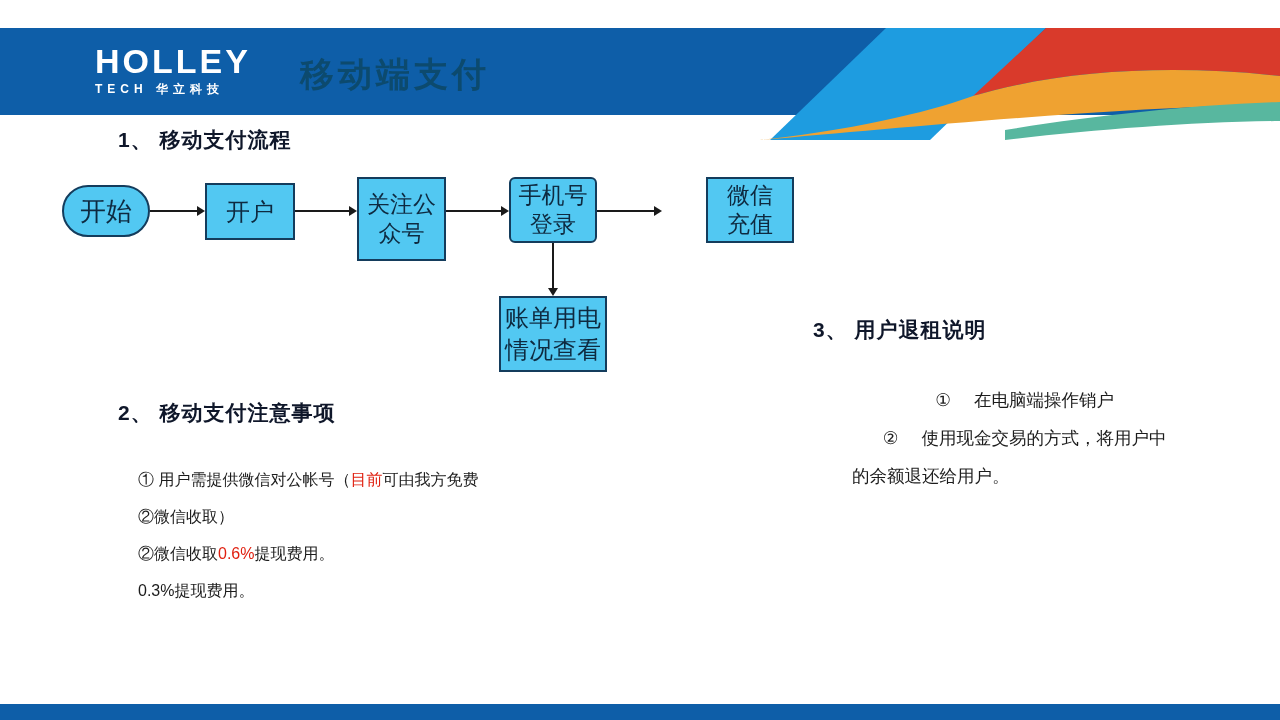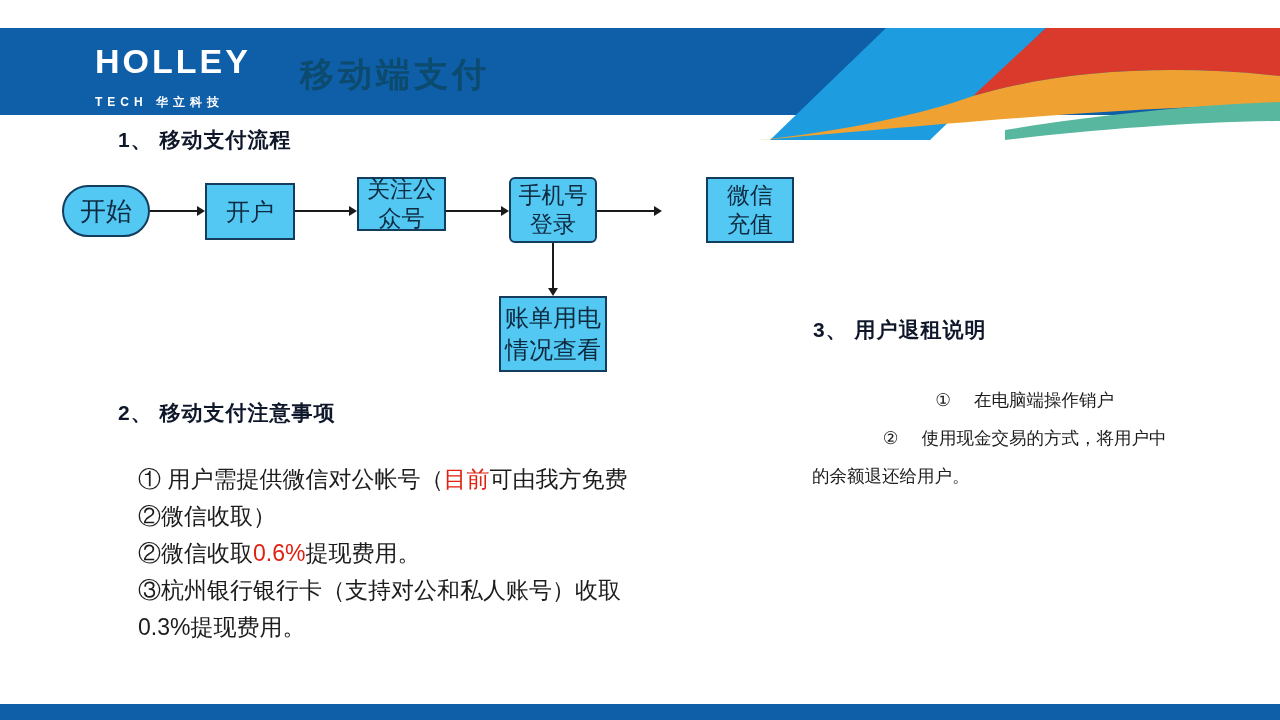--- a/index.html
+++ b/index.html
@@ -3,36 +3,36 @@
 <meta charset="utf-8">
 <style>
   html,body{margin:0;padding:0;background:#fff;}
   body{width:1280px;height:720px;overflow:hidden;font-family:"Liberation Sans",sans-serif;}
   .slide{position:relative;width:1280px;height:720px;background:#fff;}
 
   
   .hdr-svg{position:absolute;left:0;top:0;}
   .logo{position:absolute;left:95px;top:44px;color:#fff;}
   .logo-brand{font-size:34px;font-weight:bold;letter-spacing:3px;line-height:34px;font-family:"Liberation Sans",sans-serif;}
-  .logo-sub{font-size:12px;letter-spacing:5px;margin-top:16px;font-weight:bold;}
+  .logo-sub{font-size:12px;letter-spacing:5px;margin-top:3px;font-weight:bold;}
   .slide-title{position:absolute;left:300px;top:52px;font-size:34px;font-weight:bold;color:#0c4a6e;letter-spacing:4px;}
 
   
   .sec-h{position:absolute;font-size:21px;font-weight:bold;color:#0f172a;letter-spacing:1px;white-space:nowrap;}
   .h1{left:118px;top:126px;}
   .h2{left:118px;top:399px;}
   .h3{left:813px;top:316px;}
 
   
   .node{position:absolute;box-sizing:border-box;background:#52c8f2;border:2px solid #143c5c;
         display:flex;flex-direction:column;align-items:center;justify-content:center;
         color:#0e2a40;font-family:"DejaVu Serif","Liberation Serif",serif;text-align:center;}
   .stadium{left:62px;top:185px;width:88px;height:52px;border-radius:26px;font-size:26px;}
   .b1{left:205px;top:183px;width:90px;height:57px;font-size:24px;}
-  .b2{left:357px;top:177px;width:89px;height:54px;font-size:23px;line-height:29px;}
+  .b2{left:357px;top:177px;width:89px;height:84px;font-size:23px;line-height:29px;}
   .b3{left:509px;top:177px;width:88px;height:66px;font-size:23px;line-height:29px;border-radius:6px;}
   .b4{left:662px;top:177px;width:88px;height:66px;font-size:23px;line-height:29px;margin-left:44px;}
   .b5{left:499px;top:296px;width:108px;height:76px;font-size:24px;line-height:32px;}
   .node span{display:block;}
 
   .arrow{position:absolute;}
   .arrow-h{height:10px;}
   .arrow-h .shaft{position:absolute;left:0;right:7px;top:4px;height:2px;background:#1a1a1a;}
   .arrow-h .head{position:absolute;right:0;top:0;width:0;height:0;
       border-top:5px solid transparent;border-bottom:5px solid transparent;border-left:8px solid #1a1a1a;}
@@ -40,27 +40,27 @@
   .arrow-v .shaft{position:absolute;top:0;bottom:7px;left:4px;width:2px;background:#1a1a1a;}
   .arrow-v .head{position:absolute;bottom:0;left:0;width:0;height:0;
       border-left:5px solid transparent;border-right:5px solid transparent;border-top:8px solid #1a1a1a;}
   .a1{left:150px;top:206px;width:55px;}
   .a2{left:295px;top:206px;width:62px;}
   .a3{left:446px;top:206px;width:63px;}
   .a4{left:597px;top:206px;width:65px;}
   .a5{left:548px;top:243px;height:53px;}
 
   
-  .s2-body{position:absolute;left:138px;top:461px;width:500px;font-size:23px;color:#1c1c1c;}
+  .s2-body{position:absolute;left:138px;top:461px;width:500px;font-size:16px;color:#1c1c1c;}
   .s2-body .line{height:37px;line-height:37px;white-space:nowrap;}
   .red{color:#e02010;}
   .s3-body{position:absolute;left:812px;top:381px;width:420px;font-size:17.5px;color:#1c1c1c;}
   .s3-item{height:38px;line-height:38px;white-space:nowrap;text-align:center;}
   .s3-item .num{display:inline-block;width:26px;margin-right:18px;}
-  .s3-cont{height:38px;line-height:38px;white-space:nowrap;}
+  .s3-cont{height:38px;line-height:38px;margin-left:40px;white-space:nowrap;}
 
   .footer-bar{position:absolute;left:0;top:704px;width:1280px;height:16px;background:#0e5ea8;}
 </style>
 </head>
 <body>
 
 <div class="slide">
 
   <svg class="hdr-svg" width="1280" height="140" viewBox="0 0 1280 140">
     <rect x="0" y="28" width="1280" height="87" fill="#0e5ea8"></rect>
@@ -121,21 +121,20 @@
   <div class="arrow arrow-v a5">
       <span class="shaft"></span>
       <span class="head"></span>
     </div>
 
   <div class="sec-h h2">2、 移动支付注意事项</div>
   <div class="s2-body">
     <div class="line"><span>① 用户需提供微信对公帐号（</span><span class="red">目前</span><span>可由我方免费</span></div>
     <div class="line"><span>②微信收取）</span><span class="red"></span><span></span></div>
     <div class="line"><span>②微信收取</span><span class="red">0.6%</span><span>提现费用。</span></div>
-    <div class="line"><span>③杭州银行银行卡（支持对公和私人账号）收取</span><span class="red"></span><span></span></div>
     <div class="line"><span>0.3%提现费用。</span><span class="red"></span><span></span></div>
   </div>
 
   <div class="sec-h h3">3、 用户退租说明</div>
   <div class="s3-body">
     <div class="s3-item"><span class="num">①</span><span>在电脑端操作销户</span></div>
     <div class="s3-item"><span class="num">②</span><span>使用现金交易的方式，将用户中</span></div>
     <div class="s3-cont">的余额退还给用户。</div>
   </div>
 

